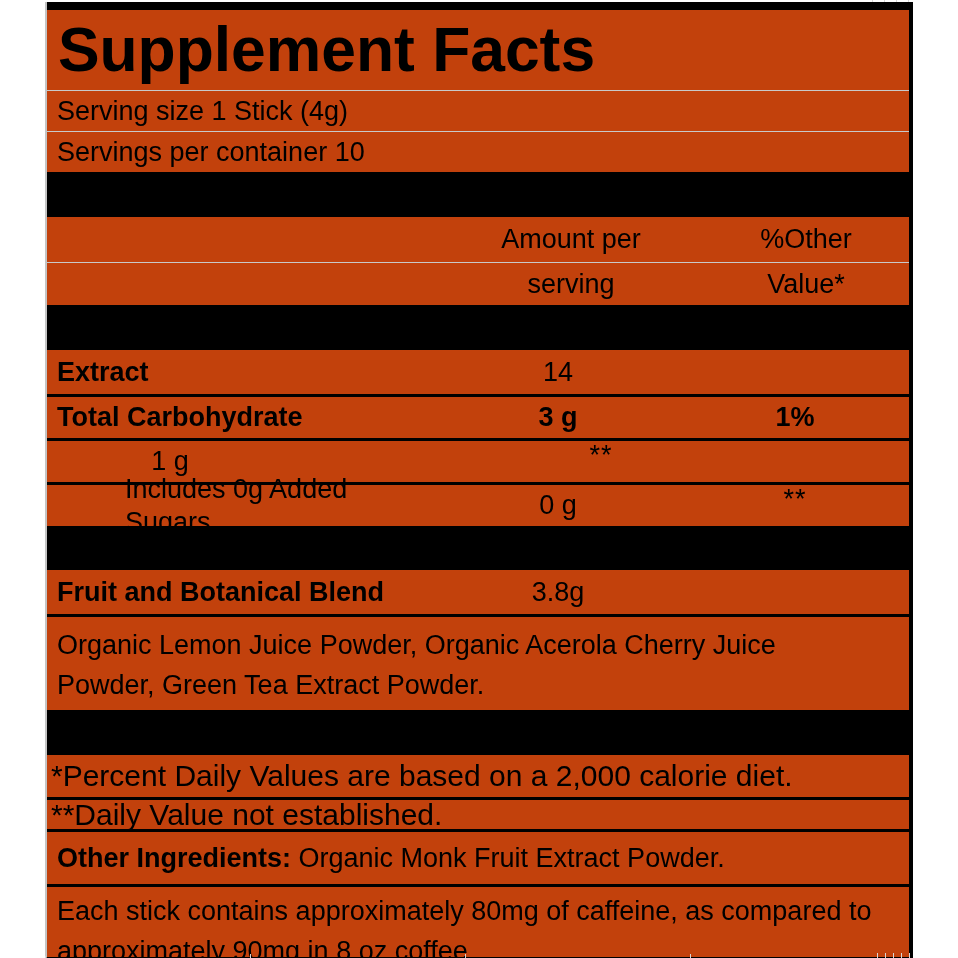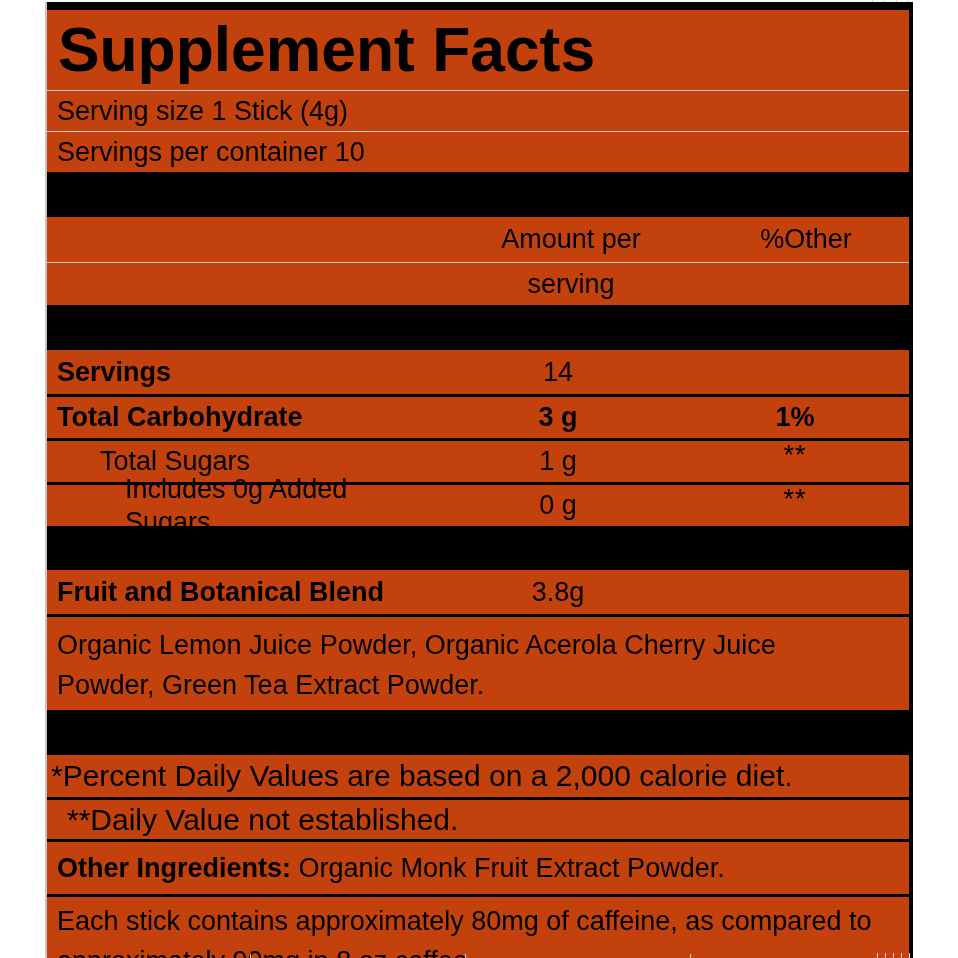--- a/index.html
+++ b/index.html
@@ -88,38 +88,38 @@
 
     <div class="row" style="height:45px;">
       <div class="col-name"></div>
       <div class="col-amt" style="padding-left:26px;">Amount per</div>
       <div class="col-dv" style="padding-left:22px;">%Other</div>
     </div>
 
     <div class="row bt-gray" style="height:43px;">
       <div class="col-name"></div>
       <div class="col-amt" style="padding-left:26px;">serving</div>
+      <div class="col-dv" style="padding-left:22px;">Value*</div>
     </div>
 
     <div class="row bar" style="height:45px;"></div>
 
     <div class="row" style="height:44px;">
-      <div class="col-name bold">Servings</div>
+      <div class="col-name bold">Extract</div>
       <div class="col-amt">14</div>
       <div class="col-dv"></div>
     </div>
 
     <div class="row bt-black" style="height:44px;">
       <div class="col-name bold">Total Carbohydrate</div>
       <div class="col-amt bold">3 g</div>
       <div class="col-dv bold">1%</div>
     </div>
 
     <div class="row bt-black" style="height:44px;">
-      <div class="col-name indent1">Total Sugars</div>
       <div class="col-amt">1 g</div>
       <div class="col-dv"><span class="dvstar">**</span></div>
     </div>
 
     <div class="row bt-black" style="height:44px;">
       <div class="col-name indent2">Includes 0g Added Sugars</div>
       <div class="col-amt">0 g</div>
       <div class="col-dv"><span class="dvstar">**</span></div>
     </div>
 
@@ -134,21 +134,21 @@
     <div class="row bt-black wraprow" style="height:96px;">
       <span>Organic Lemon Juice Powder, Organic Acerola Cherry Juice Powder, Green Tea Extract Powder.</span>
     </div>
 
     <div class="row bar" style="height:45px;"></div>
 
     <div class="row" style="height:42px;">
       <div class="footnote">*Percent Daily Values are based on a 2,000 calorie diet.</div>
     </div>
 
-    <div class="row bt-black" style="height:42px;padding-left:16px;">
+    <div class="row bt-black" style="height:32px;">
       <div class="footnote">**Daily Value not established.</div>
     </div>
 
     <div class="row bt-black" style="height:55px;">
       <div class="fullrow"><span class="bold">Other Ingredients:</span><span> Organic Monk Fruit Extract Powder.</span></div>
     </div>
 
     <div class="row bt-black wraprow" style="height:73px;padding-top:4px;">
       <span>Each stick contains approximately 80mg of caffeine, as compared to approximately 90mg in 8 oz coffee.</span>
     </div>

